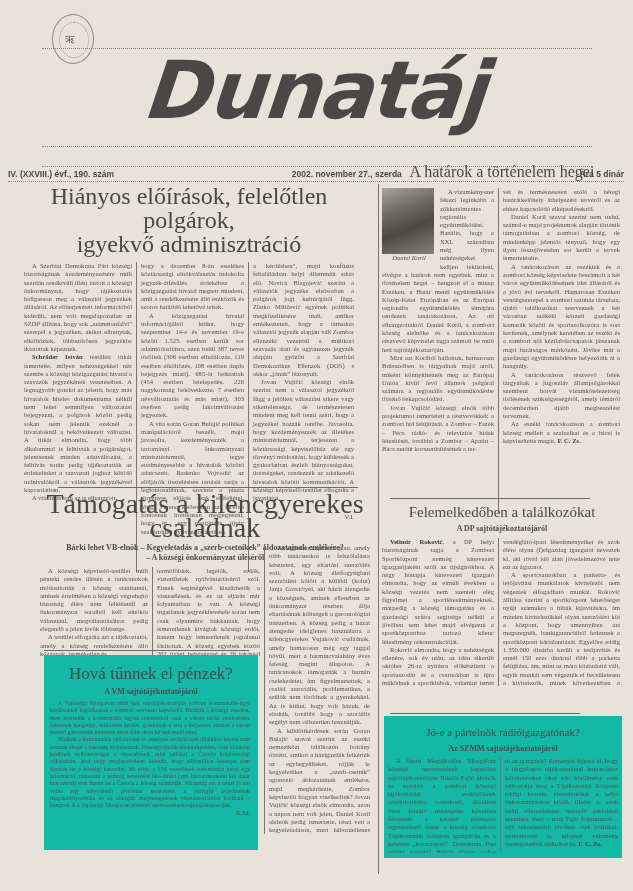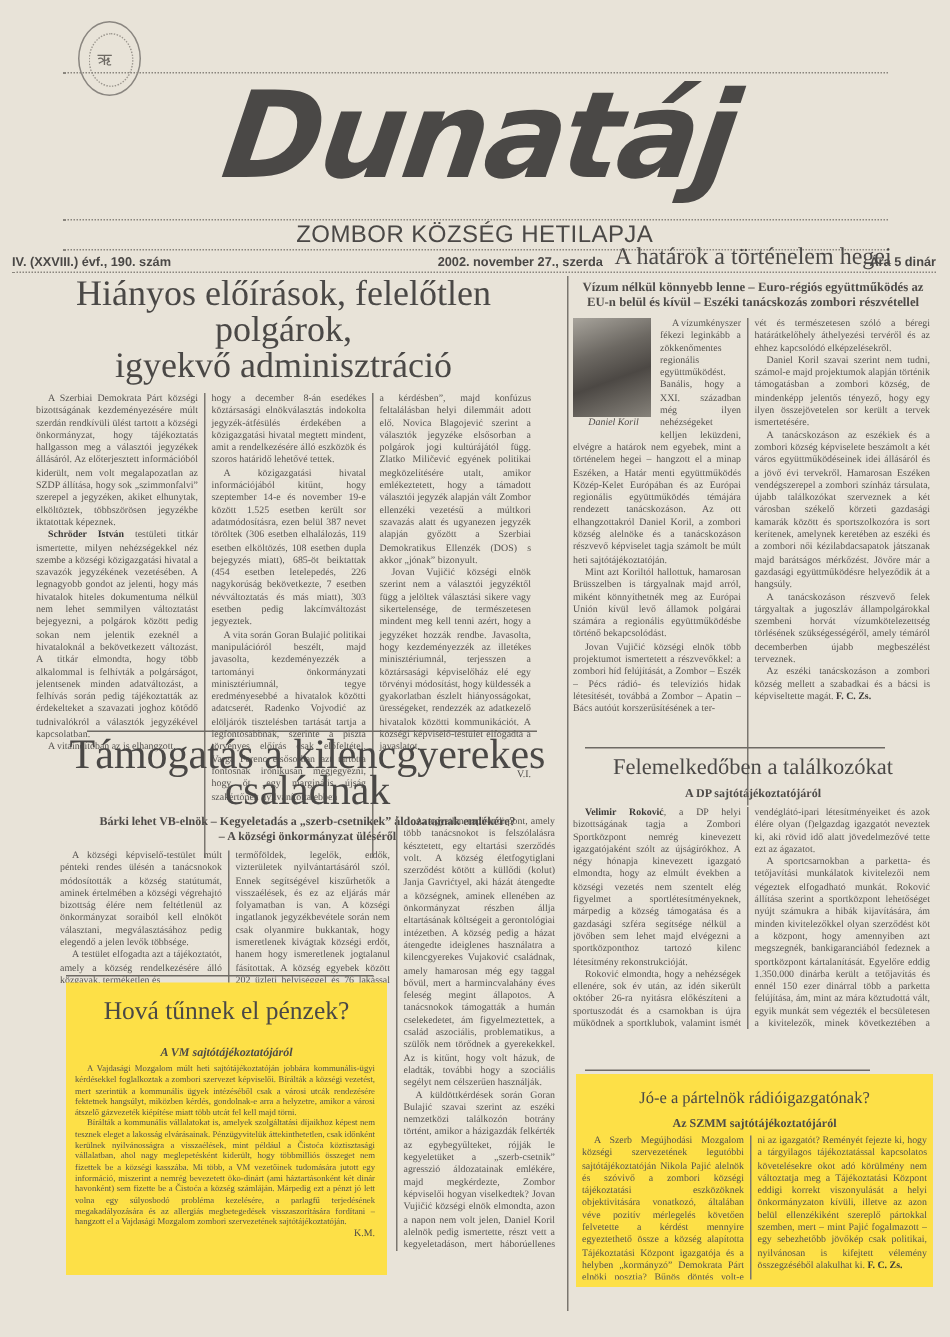--- a/index.html
+++ b/index.html
@@ -14,40 +14,39 @@
   .subtitle{left:0;width:633px;top:148px;text-align:center;font-family:"Liberation Sans",sans-serif;font-size:16px;color:#4a4846;letter-spacing:0.3px;}
   .infobar{left:8px;width:616px;top:169px;font-family:"Liberation Sans",sans-serif;font-size:8.5px;font-weight:bold;color:#4a4846;display:flex;justify-content:space-between;}
   .headline{font-family:"Liberation Serif",serif;font-weight:normal;color:#4a4846;text-align:center;}
   .deck{font-family:"Liberation Serif",serif;font-weight:bold;color:#4e4b48;text-align:center;}
   .cols{display:flex;gap:0;}
   .col{font-size:6.6px;line-height:8.3px;text-align:justify;color:#55524e;overflow:hidden;box-sizing:border-box;}
   .col p{margin:0;text-indent:8px;}
   .col b{color:#3c3a38;}
   .vrule{border-left:1px solid #7a766f;}
   .sig{text-align:right;font-size:6.6px;color:#4e4b48;}
-  .shade{background:#fde047;}
+  .shade{background:#14b8a6;}
   .caption{font-style:italic;font-size:6.6px;text-align:center;color:#4e4b48;}
   .photo{background:linear-gradient(160deg,#a8a49c 0%,#6c6862 35%,#4c4844 60%,#86827a 100%);}
 </style>
 </head>
 <body>
 
 <div class="page">
 
   <div class="abs seal">
     <div class="seal-inner"></div>
     <span class="seal-mark">ऋ</span>
   </div>
 
   <div class="abs hr-dot" style="left:42px;top:48px;width:550px;"></div>
 
   <div class="abs masthead">Dunatáj</div>
 
   <div class="abs hr-dot" style="left:42px;top:146px;width:550px;"></div>
-  <div class="abs subtitle">ZOMBOR KÖZSÉG HETILAPJA</div>
   <div class="abs hr-dot" style="left:42px;top:166px;width:550px;"></div>
 
   <div class="abs infobar">
     <span>IV. (XXVIII.) évf., 190. szám</span>
     <span>2002. november 27., szerda</span>
     <span>Ára 5 dinár</span>
   </div>
   <div class="abs hr-dot" style="left:8px;top:181px;width:616px;"></div>
 
   <div class="abs" style="left:24px;top:184px;width:330px;">
@@ -71,21 +70,20 @@
         <p>Jovan Vujičić községi elnök szerint nem a választói jegyzéktől függ a jelöltek választási sikere vagy sikertelensége, de természetesen mindent meg kell tenni azért, hogy a jegyzéket hozzák rendbe. Javasolta, hogy kezdeményezzék az illetékes minisztériumnál, terjesszen a köztársasági képviselőház elé egy törvényi módosítást, hogy küldessék a gyakorlatban észlelt hiányosságokat, ürességeket, rendezzék az adatkezelő hivatalok közötti kommunikációt. A községi képviselő-testület elfogadta a javaslatot.</p>
         <div class="sig" style="margin-top:10px;">V.I.</div>
       </div>
     </div>
   </div>
 
   <div class="abs vrule" style="left:378px;top:184px;height:690px;"></div>
 
   <div class="abs" style="left:382px;top:160px;width:240px;">
     <div class="headline" style="font-size:16px;line-height:20px;margin-top:2px;">A határok a történelem hegei</div>
-    <div class="deck" style="font-size:8.5px;line-height:10px;margin-top:4px;">Vízum nélkül könnyebb lenne – Euro-régiós együttműködés az EU-n belül és kívül – Eszéki tanácskozás zombori részvétellel</div>
     <div class="cols" style="margin-top:6px;height:325px;">
       <div class="col" style="width:116px;padding-right:4px;position:relative;">
         <div style="float:left;width:54px;margin:0 4px 2px 0;">
           <div class="photo" style="width:52px;height:66px;"></div>
           <div class="caption">Daniel Koril</div>
         </div>
         <p>A vízumkényszer fékezi leginkább a zökkenőmentes regionális együttműködést. Banális, hogy a XXI. században még ilyen nehézségeket kelljen leküzdeni, elvégre a határok nem egyebek, mint a történelem hegei – hangzott el a minap Eszéken, a Határ menti együttműködés Közép-Kelet Európában és az Európai regionális együttműködés témájára rendezett tanácskozáson. Az ott elhangzottakról Daniel Koril, a zombori község alelnöke és a tanácskozáson részvevő képviselet tagja számolt be múlt heti sajtótájékoztatóján.</p>
         <p>Mint azt Koriltól hallottuk, hamarosan Brüsszelben is tárgyalnak majd arról, miként könnyíthetnék meg az Európai Unión kívül levő államok polgárai számára a regionális együttműködésbe történő bekapcsolódást.</p>
         <p>Jovan Vujičić községi elnök több projektumot ismertetett a részvevőkkel: a zombori híd felújítását, a Zombor – Eszék – Pécs rádió- és televíziós hidak létesítését, továbbá a Zombor – Apatin – Bács autóút korszerűsítésének a ter-</p>
       </div>
@@ -120,21 +118,21 @@
 
   <div class="abs col vrule" style="left:264px;top:544px;width:106px;height:290px;padding-left:4px;">
     <p>Az egyetlen napirendi pont, amely több tanácsnokot is felszólalásra késztetett, egy eltartási szerződés volt. A község életfogytiglani szerződést kötött a küllődi (kolut) Janja Gavrićtyel, aki házát átengedte a községnek, aminek ellenében az önkormányzat részben állja eltartásának költségeit a gerontológiai intézetben. A község pedig a házat átengedte ideiglenes használatra a kilencgyerekes Vujaković családnak, amely hamarosan még egy taggal bővül, mert a harmincvalahány éves feleség megint állapotos. A tanácsnokok támogatták a humán cselekedetet, ám figyelmeztettek, a család aszociális, problematikus, a szülők nem törődnek a gyerekekkel. Az is kitűnt, hogy volt házuk, de eladták, további hogy a szociális segélyt nem célszerűen használják.</p>
     <p>A küldöttkérdések során Goran Bulajić szavai szerint az eszéki nemzetközi találkozón botrány történt, amikor a házigazdák felkérték az egybegyűlteket, rójják le kegyeletüket a „szerb-csetnik” agresszió áldozatainak emlékére, majd megkérdezte, Zombor képviselői hogyan viselkedtek? Jovan Vujičić községi elnök elmondta, azon a napon nem volt jelen, Daniel Koril alelnök pedig ismertette, részt vett a kegyeletadáson, mert háborúellenes világnézete alapján ezt megtenné bárhol.</p>
 
   </div>
 
   <div class="abs shade" style="left:44px;top:655px;width:214px;height:195px;padding:2px 6px;box-sizing:border-box;">
     <div class="abs" style="left:0;top:-5px;width:205px;border-top:1px solid #6e6a64;"></div>
     <div class="headline" style="font-size:17px;line-height:22px;margin-top:6px;">Hová tűnnek el pénzek?</div>
-    <div class="deck" style="font-size:8px;margin-top:12px;font-style:italic;">A VM sajtótájékoztatójáról</div>
+    <div class="deck" style="font-size:8px;margin-top:2px;">A VM sajtótájékoztatójáról</div>
     <div class="col" style="width:200px;margin-top:4px;font-size:5.8px;line-height:7.3px;">
       <p>A Vajdasági Mozgalom múlt heti sajtótájékoztatóján jobbára kommunális-ügyi kérdésekkel foglalkoztak a zombori szervezet képviselői. Bírálták a községi vezetést, mert szerintük a kommunális ügyek intézéséből csak a városi utcák rendezésére fektetnek hangsúlyt, miközben kérdés, gondolnak-e arra a helyzetre, amikor a városi átszelő gázvezeték kiépítése miatt több utcát fel kell majd törni.</p>
       <p>Bírálták a kommunális vállalatokat is, amelyek szolgáltatási díjaikhoz képest nem tesznek eleget a lakosság elvárásainak. Pénzügyvitelük áttekinthetetlen, csak időnként kerülnek nyilvánosságra a visszaélések, mint például a Čistoća köztisztasági vállalatban, ahol nagy meglepetésként kiderült, hogy többmilliós összeget nem fizettek be a községi kasszába. Mi több, a VM vezetőinek tudomására jutott egy információ, miszerint a nemrég bevezetett öko-dinárt (ami háztartásonként két dinár havonként) sem fizette be a Čistoća a község számláján. Márpedig ezt a pénzt jó lett volna egy súlyosbodó probléma kezelésére, a parlagfű terjedésének megakadályozására és az allergiás megbetegedések visszaszorítására fordítani – hangzott el a Vajdasági Mozgalom zombori szervezetének sajtótájékoztatóján.</p>
       <div class="sig">K.M.</div>
     </div>
   </div>
 
   <div class="abs" style="left:390px;top:498px;width:200px;border-top:1px solid #6e6a64;"></div>
   <div class="abs" style="left:382px;top:503px;width:240px;">
     <div class="headline" style="font-size:15px;line-height:18px;">Felemelkedőben a találkozókat</div>

